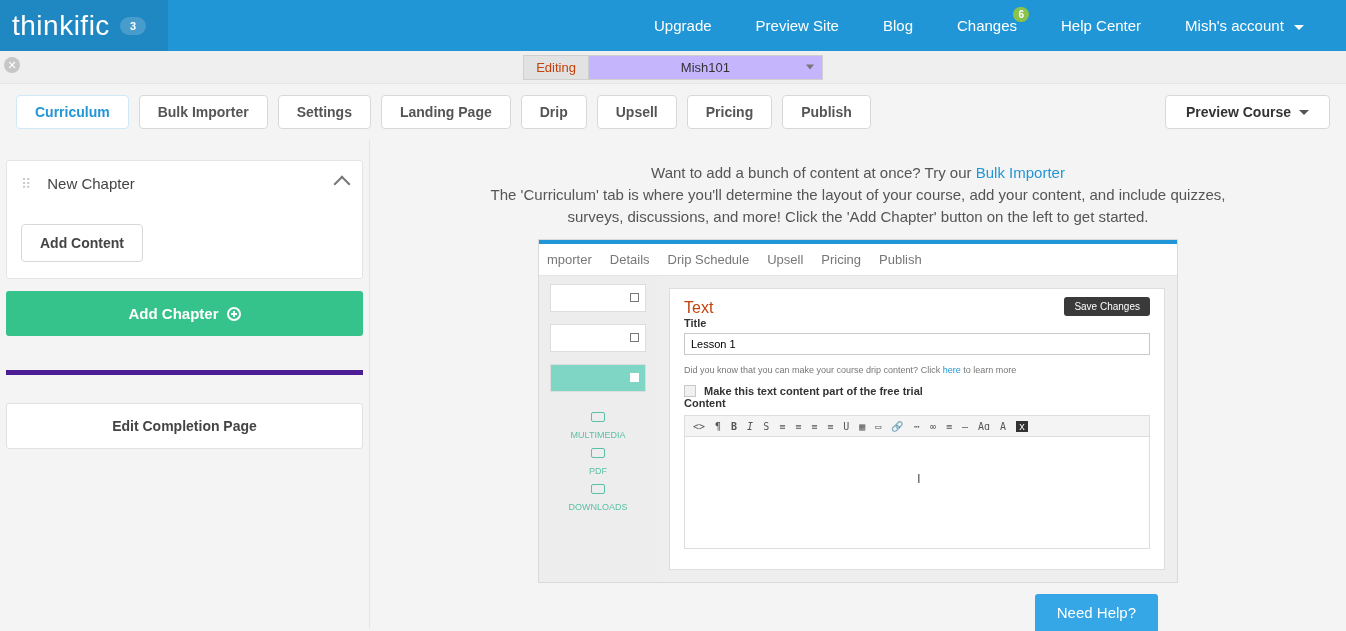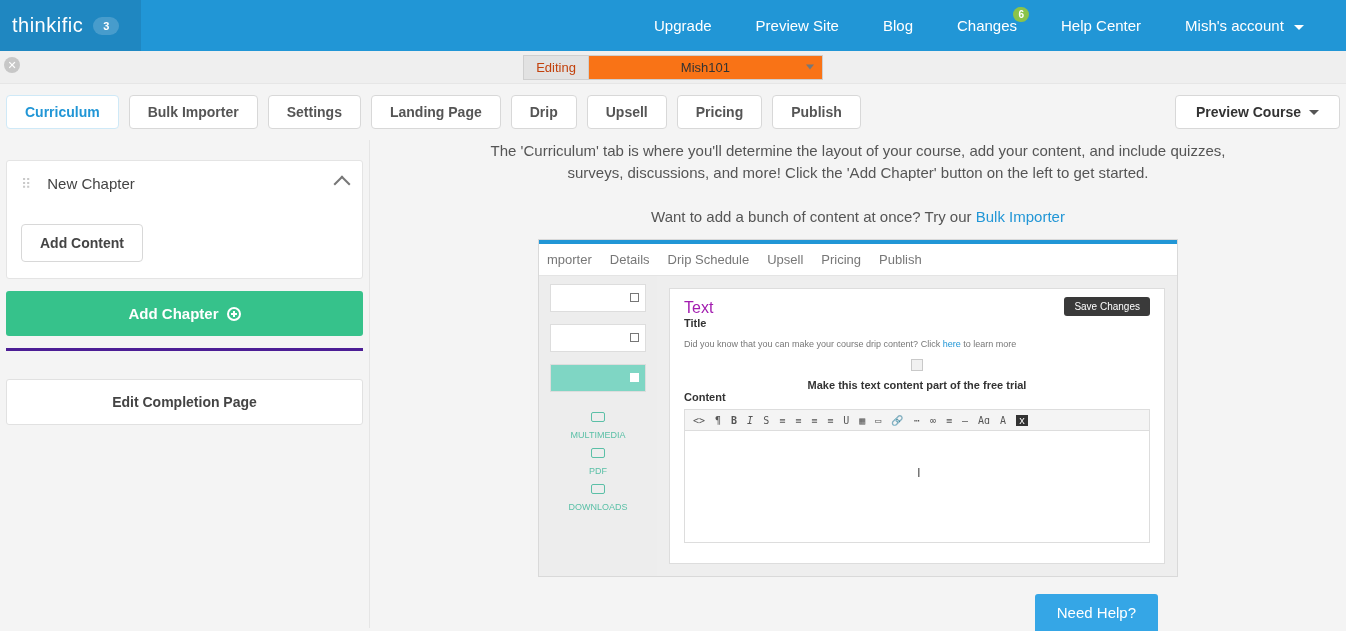--- a/index.html
+++ b/index.html
@@ -23,21 +23,21 @@
     padding: 0 20px 0 0;
   }
   .brand-wrap {
     background: #1f87c1;
     height: 51px;
     display: flex;
     align-items: center;
     padding: 0 22px 0 12px;
     gap: 10px;
   }
-  .brand { font-size: 20px; letter-spacing: .5px; font-weight: 500; }
+  .brand { font-size: 28px; letter-spacing: .5px; font-weight: 500; }
   .brand-badge {
     background: rgba(255,255,255,.18);
     border-radius: 11px;
     font-size: 11px;
     padding: 3px 10px;
     font-weight: 600;
   }
   .top-spacer { flex: 1; }
   .topitem {
     padding: 0 22px;
@@ -90,21 +90,21 @@
   }
   .editrow .label {
     background: #e2e2e2;
     border: 1px solid #cfcfcf;
     border-right: none;
     padding: 4px 12px;
     font-size: 13px;
     color:#c2410c;
   }
   .course-select {
-    background: #f97316;
+    background: #c4b5fd;
     border: 1px solid #cfcfcf;
     font-size: 13px;
     color: #333;
     padding: 4px 30px;
     width: 235px;
     text-align: center;
     position: relative;
   }
   .course-select .sel-caret {
     position: absolute;
@@ -114,21 +114,21 @@
     width: 0; height: 0;
     border-left: 4px solid transparent;
     border-right: 4px solid transparent;
     border-top: 5px solid #777;
   }
 
   
   .tabsrow {
     display: flex;
     align-items: center;
-    padding: 11px 6px;
+    padding: 11px 16px;
     gap: 10px;
     background: #f4f4f4;
   }
   .tab {
     background: #fff;
     border: 1px solid #d8d8d8;
     border-radius: 4px;
     padding: 8px 18px;
     font-size: 14px;
     color: #555;
@@ -215,21 +215,21 @@
   }
   .plus-circle {
     width: 14px;height:14px;border:2px solid #fff;border-radius:50%;
     position:relative;
   }
   .plus-circle::before,.plus-circle::after{
     content:"";position:absolute;background:#fff;
   }
   .plus-circle::before{left:50%;top:2px;bottom:2px;width:2px;transform:translateX(-50%);}
   .plus-circle::after{top:50%;left:2px;right:2px;height:2px;transform:translateY(-50%);}
-  .add-chapter-wrap{border-bottom:3px solid #4c1d95;padding-bottom:12px;}
+  .add-chapter-wrap{border-bottom:5px solid #4c1d95;padding-bottom:34px;}
 
   .edit-completion {
     margin-top: 28px;
     width: 100%;
     background:#fff;
     border:1px solid #e1e1e1;
     border-radius:3px;
     padding: 14px 0;
     font-size:14px;
     font-weight:600;
@@ -285,33 +285,33 @@
   .shot-left .block.sel .ico{border-color:#fff;background:#fff;}
   .shot-left .mini {
     color:#5bc0a7;font-size:9px;text-align:center;margin-top:2px;
     display:flex;flex-direction:column;align-items:center;gap:8px;padding:6px 0 12px;
   }
   .shot-left .mini .mi{width:14px;height:10px;border:1.5px solid #5bc0a7;border-radius:2px;}
   .shot-right{
     flex:1;background:#eee;padding:12px;
   }
   .shot-panel{background:#fff;border:1px solid #ddd;padding:10px 14px 20px;}
-  .shot-panel h3{font-size:16px;color:#a21caf;font-weight:400;}
+  .shot-panel h3{font-size:16px;color:#c2410c;font-weight:400;}
   .save-btn{
     float:right;background:#3a3a3a;color:#fff;border-radius:3px;
     font-size:10px;padding:4px 10px;margin-top:-2px;
   }
   .lbl{font-size:11px;color:#333;font-weight:700;}
   .tinput{
     width:100%;border:1px solid #c9c9c9;height:22px;margin-top:4px;
     font-size:11px;padding:0 6px;
   }
   .hint{font-size:9px;color:#777;margin-top:10px;}
   .hint .hl{color:#2196d6;}
-  .chk-row{display:flex;align-items:center;gap:8px;margin-top:10px;flex-direction:column;}
+  .chk-row{display:flex;align-items:center;gap:8px;margin-top:10px;}
   .chk{width:12px;height:12px;border:1px solid #c9c9c9;background:#f1f1f1;}
   .chk-lbl{font-size:11px;font-weight:700;color:#333;}
   .toolbar{
     background:#f4f4f4;border:1px solid #ddd;height:22px;margin-top:6px;width:100%;
     display:flex;align-items:center;gap:10px;padding:0 8px;color:#555;font-size:10px;
   }
   .toolbar span{font-family:monospace;}
   .editor{border:1px solid #ddd;border-top:none;height:112px;width:100%;position:relative;}
   .editor .caret{position:absolute;left:50%;top:34px;font-size:13px;color:#555;}
 
@@ -384,24 +384,24 @@
     <div class="add-chapter-wrap">
       <button class="add-chapter-btn">
         <span>Add Chapter</span>
         <span class="plus-circle"></span>
       </button>
     </div>
     <button class="edit-completion">Edit Completion Page</button>
   </div>
 
   <div class="main">
-    <p class="intro">The 'Curriculum' tab is where you'll determine the layout of your course, add your content, and include quizzes, surveys, discussions, and more! Click the 'Add Chapter' button on the left to get started.</p>
     <p class="intro" style="margin-top:22px">
       <span>Want to add a bunch of content at once? Try our </span><span class="link">Bulk Importer</span>
     </p>
+    <p class="intro">The 'Curriculum' tab is where you'll determine the layout of your course, add your content, and include quizzes, surveys, discussions, and more! Click the 'Add Chapter' button on the left to get started.</p>
 
     <div class="shot-wrap">
       <div class="shot">
         <div class="shot-topbar"></div>
         <div class="shot-tabs">
           <span>mporter</span>
           <span>Details</span>
           <span>Drip Schedule</span>
           <span>Upsell</span>
           <span>Pricing</span>
@@ -425,20 +425,21 @@
               <span>PDF</span>
               <span class="mi"></span>
               <span>DOWNLOADS</span>
             </div>
           </div>
           <div class="shot-right">
             <div class="shot-panel">
               <span class="save-btn">Save Changes</span>
               <h3>Text</h3>
               <div class="lbl">Title</div>
+              <input class="tinput" value="Lesson 1" style="">
               <div class="hint">
                 <span>Did you know that you can make your course drip content? Click </span><span class="hl">here</span><span> to learn more</span>
               </div>
               <div class="chk-row">
                 <span class="chk"></span>
                 <span class="chk-lbl">Make this text content part of the free trial</span>
               </div>
               <div class="lbl">Content</div>
               <div class="toolbar">
                 <span>&lt;&gt;</span>

